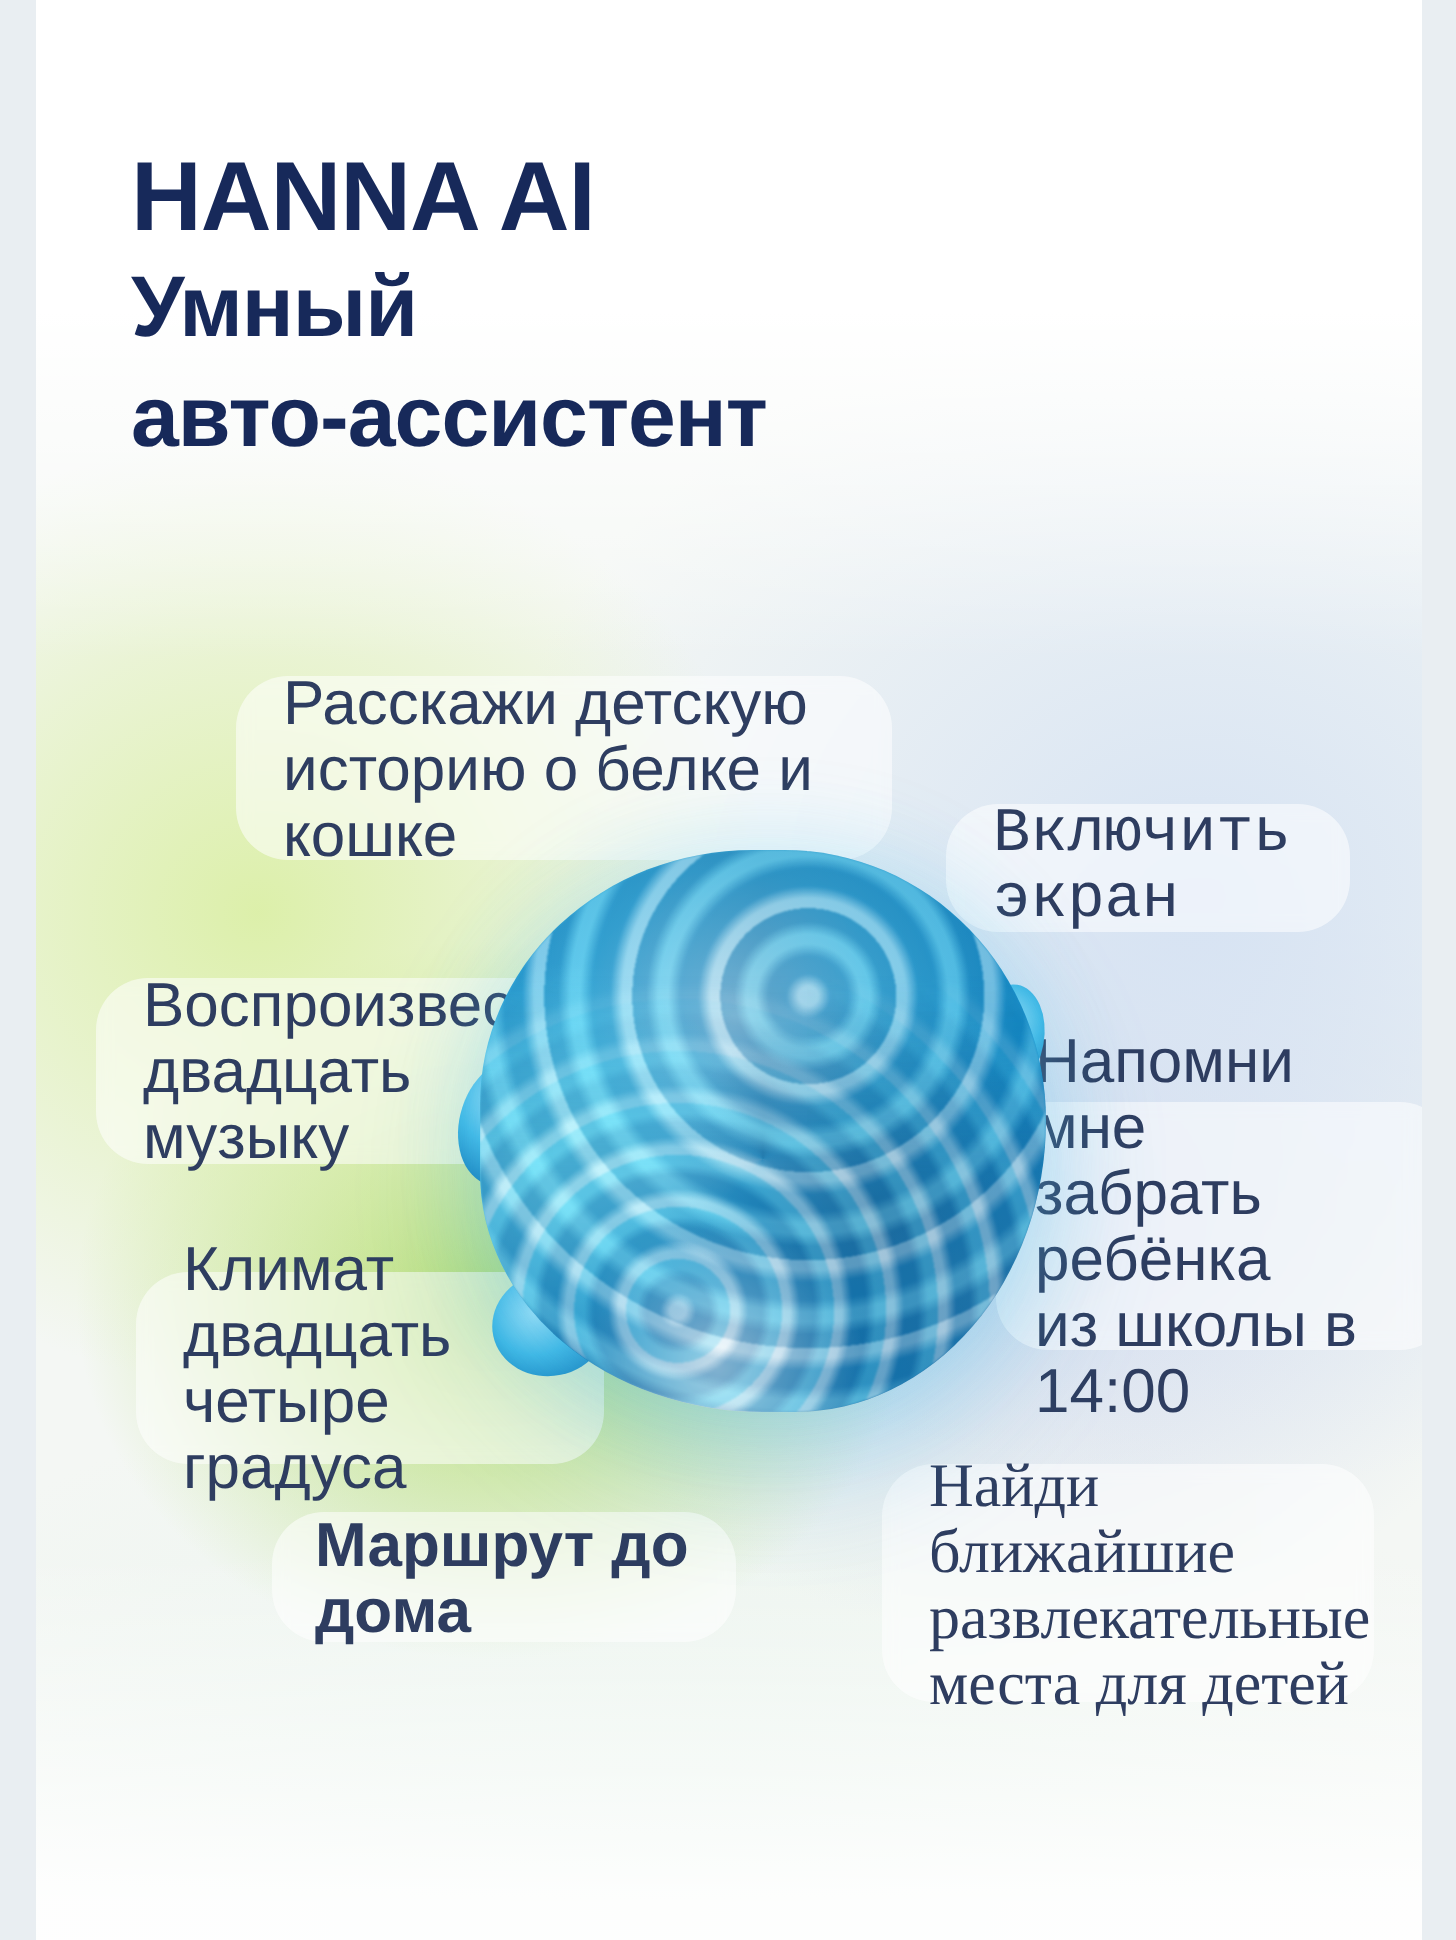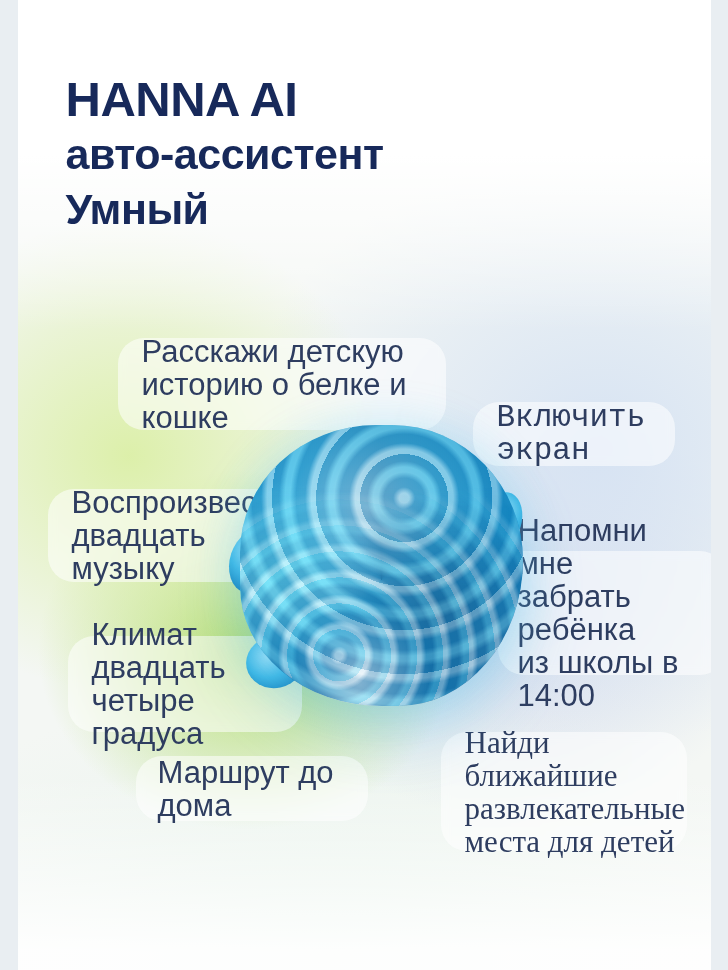--- a/index.html
+++ b/index.html
@@ -37,21 +37,21 @@
     color:var(--bubble-text,#2e3d60);
     font-size:31px;line-height:33px;
     white-space:pre-line;
     backdrop-filter:blur(4px);
   }
   .b-story   {left:100px;top:338px;width:328px;height:92px;}
   .b-screen  {left:455px;top:402px;width:202px;height:64px;font-family:Liberation Mono, monospace;}
   .b-music   {left:30px; top:489px;width:243px;height:93px;}
   .b-reminder{left:480px;top:551px;width:228px;height:124px;padding:0 20px;}
   .b-climate {left:50px; top:636px;width:234px;height:96px;}
-  .b-route   {left:118px;top:756px;width:232px;height:65px;padding:0 22px;}
+  .b-route   {left:118px;top:756px;width:232px;height:65px;padding:0 22px;font-weight:bold;}
   .b-places  {left:423px;top:732px;width:246px;height:119px;font-family:Liberation Serif, serif;}
 
   .orb-group{position:absolute;left:0;top:0;z-index:2;}
   .orb-bump{
     position:absolute;border-radius:50%;
     background:radial-gradient(circle at 40% 35%, #aee9fb 0%, #3fb9e6 45%, #0f7ab8 85%);
   }
   .bump1{left:212px;top:528px;width:48px;height:66px;transform:rotate(18deg);}
   .bump2{left:228px;top:636px;width:58px;height:52px;transform:rotate(-12deg);}
   .bump3{left:468px;top:492px;width:36px;height:54px;transform:rotate(10deg);}
@@ -86,22 +86,22 @@
             mask-image:linear-gradient(to top,#000 42%,transparent 78%);
   }
 </style>
 </head>
 <body>
 
 <div class="page">
 
   <div class="title-block">
     <div class="brand">HANNA AI</div>
+    <div class="subtitle">Умный</div>
     <div class="subtitle">авто-ассистент</div>
-    <div class="subtitle">Умный</div>
   </div>
 
   <div class="bubble b-story">Расскажи детскую
 историю о белке и кошке</div>
   <div class="bubble b-screen">Включить экран</div>
   <div class="bubble b-music">Воспроизвести
 двадцать музыку</div>
   <div class="bubble b-reminder">Напомни мне
 забрать ребёнка
 из школы в 14:00</div>

